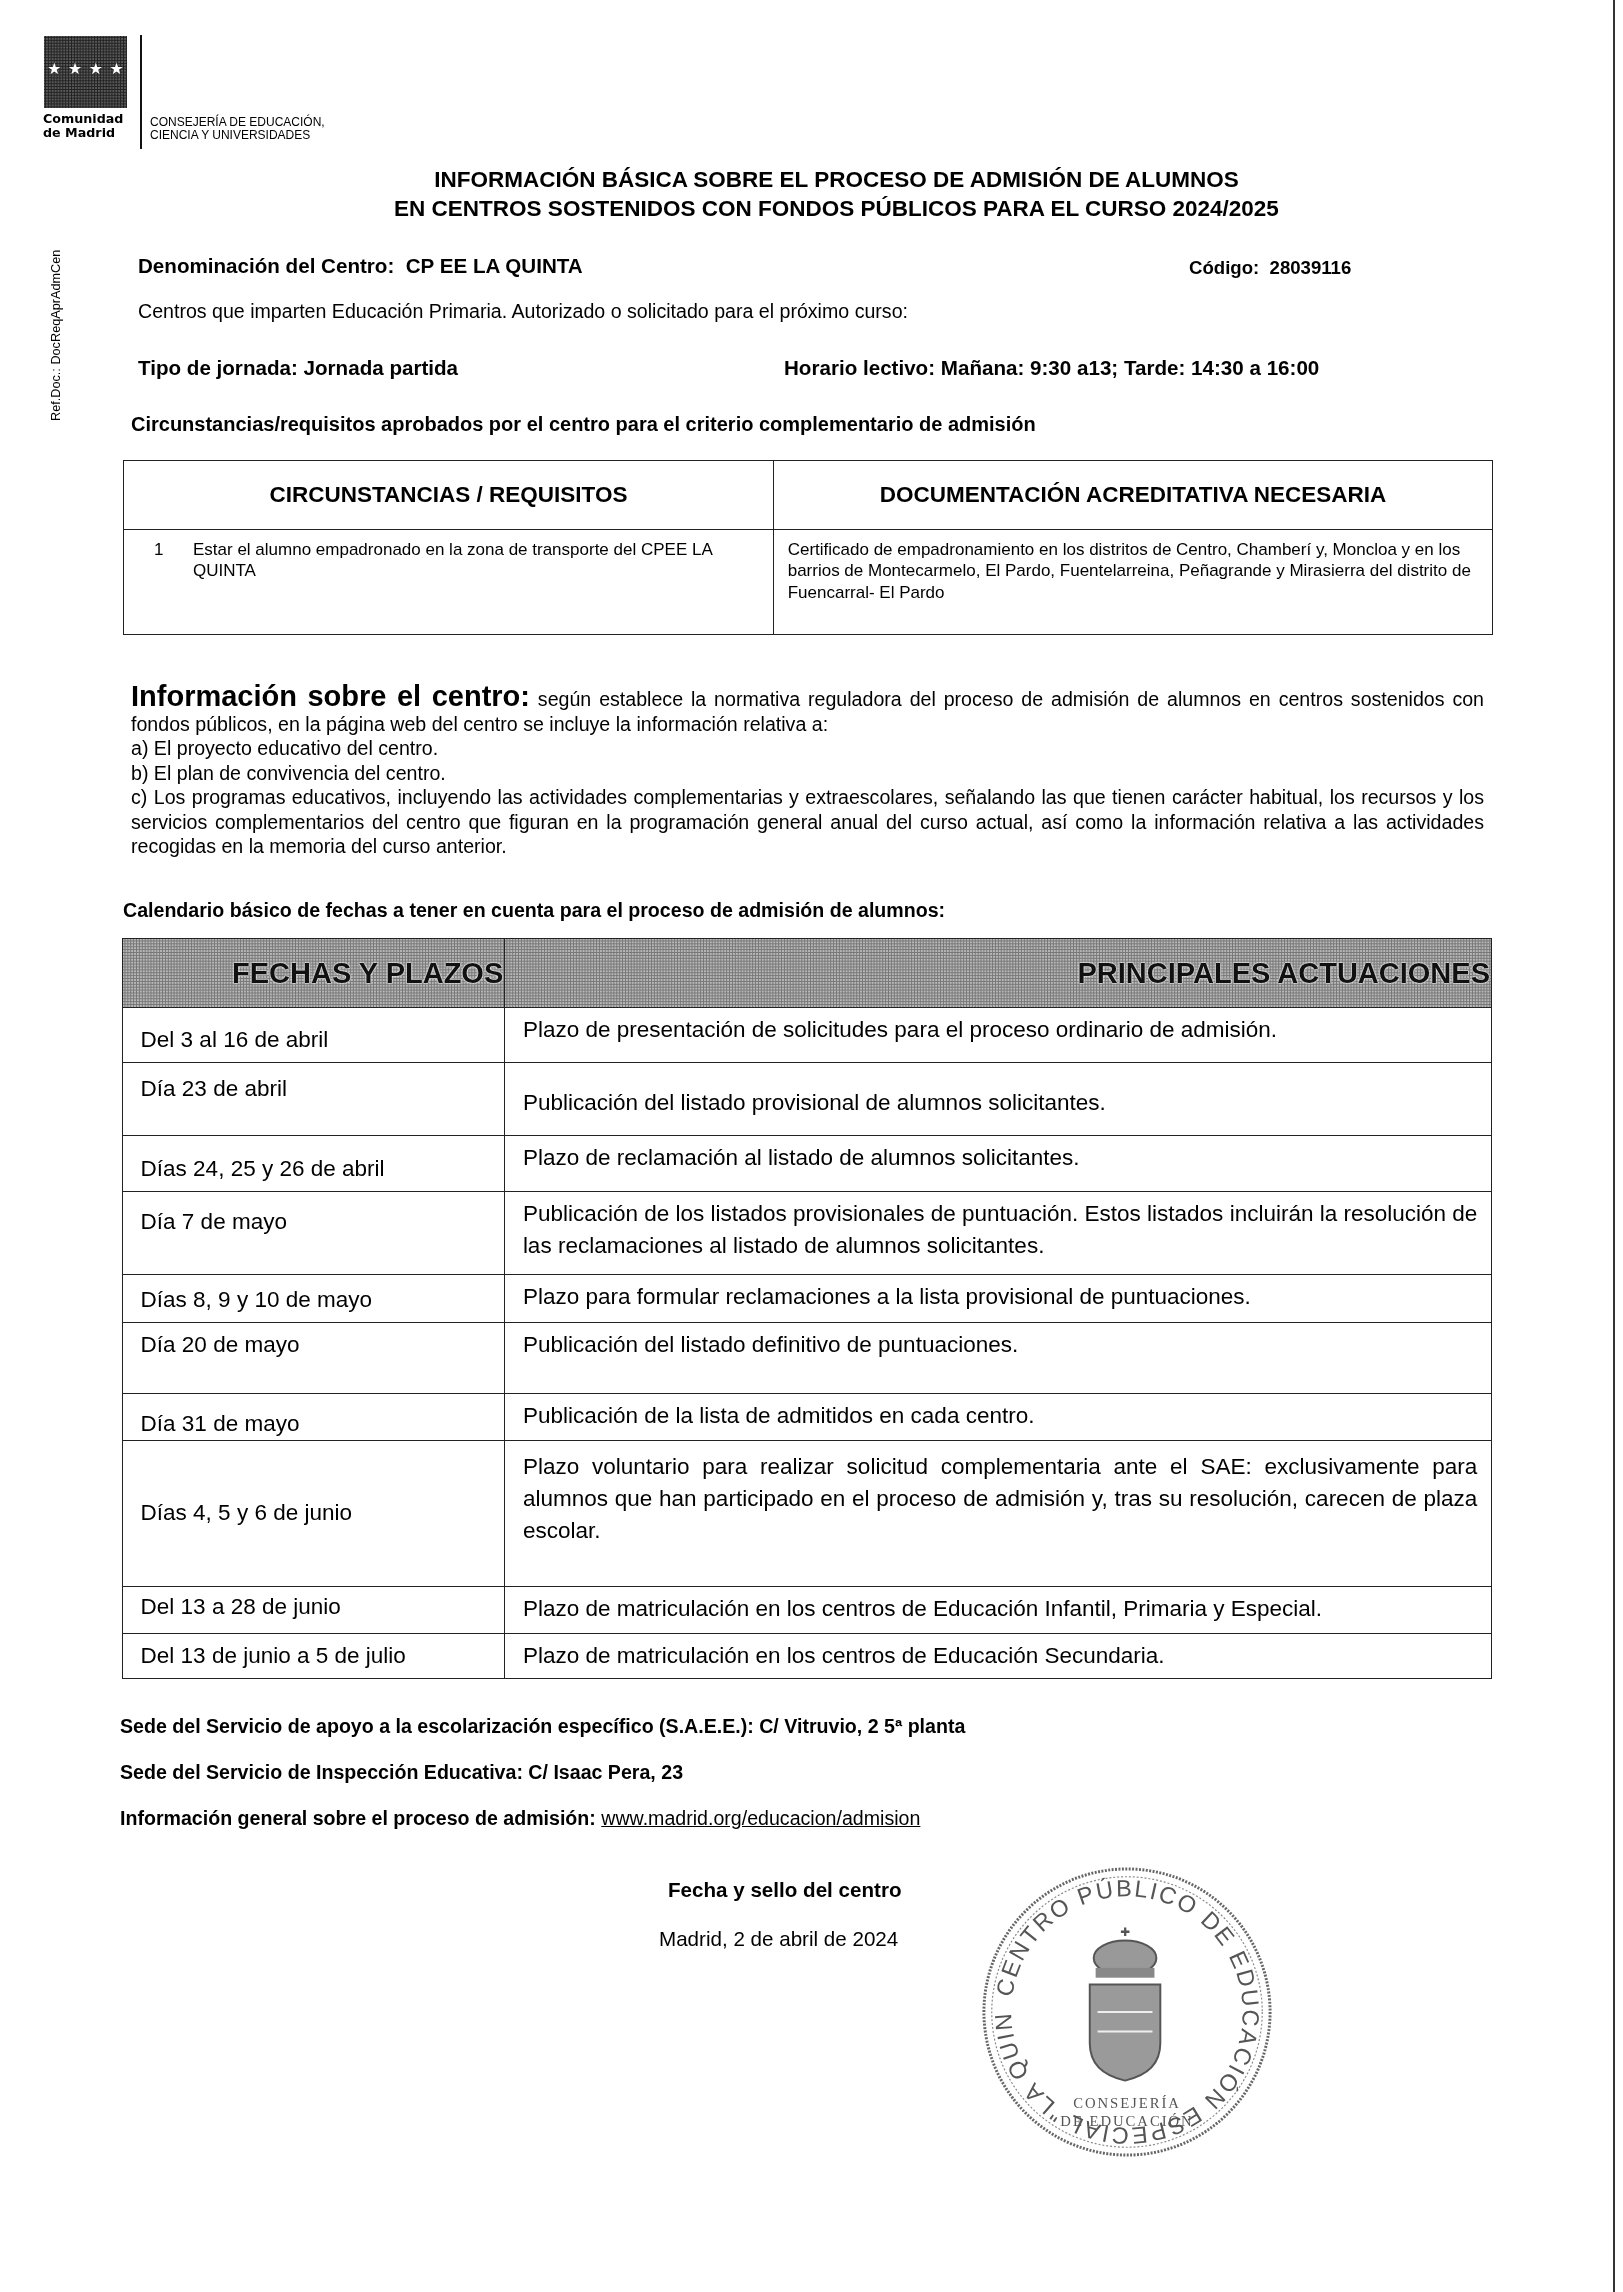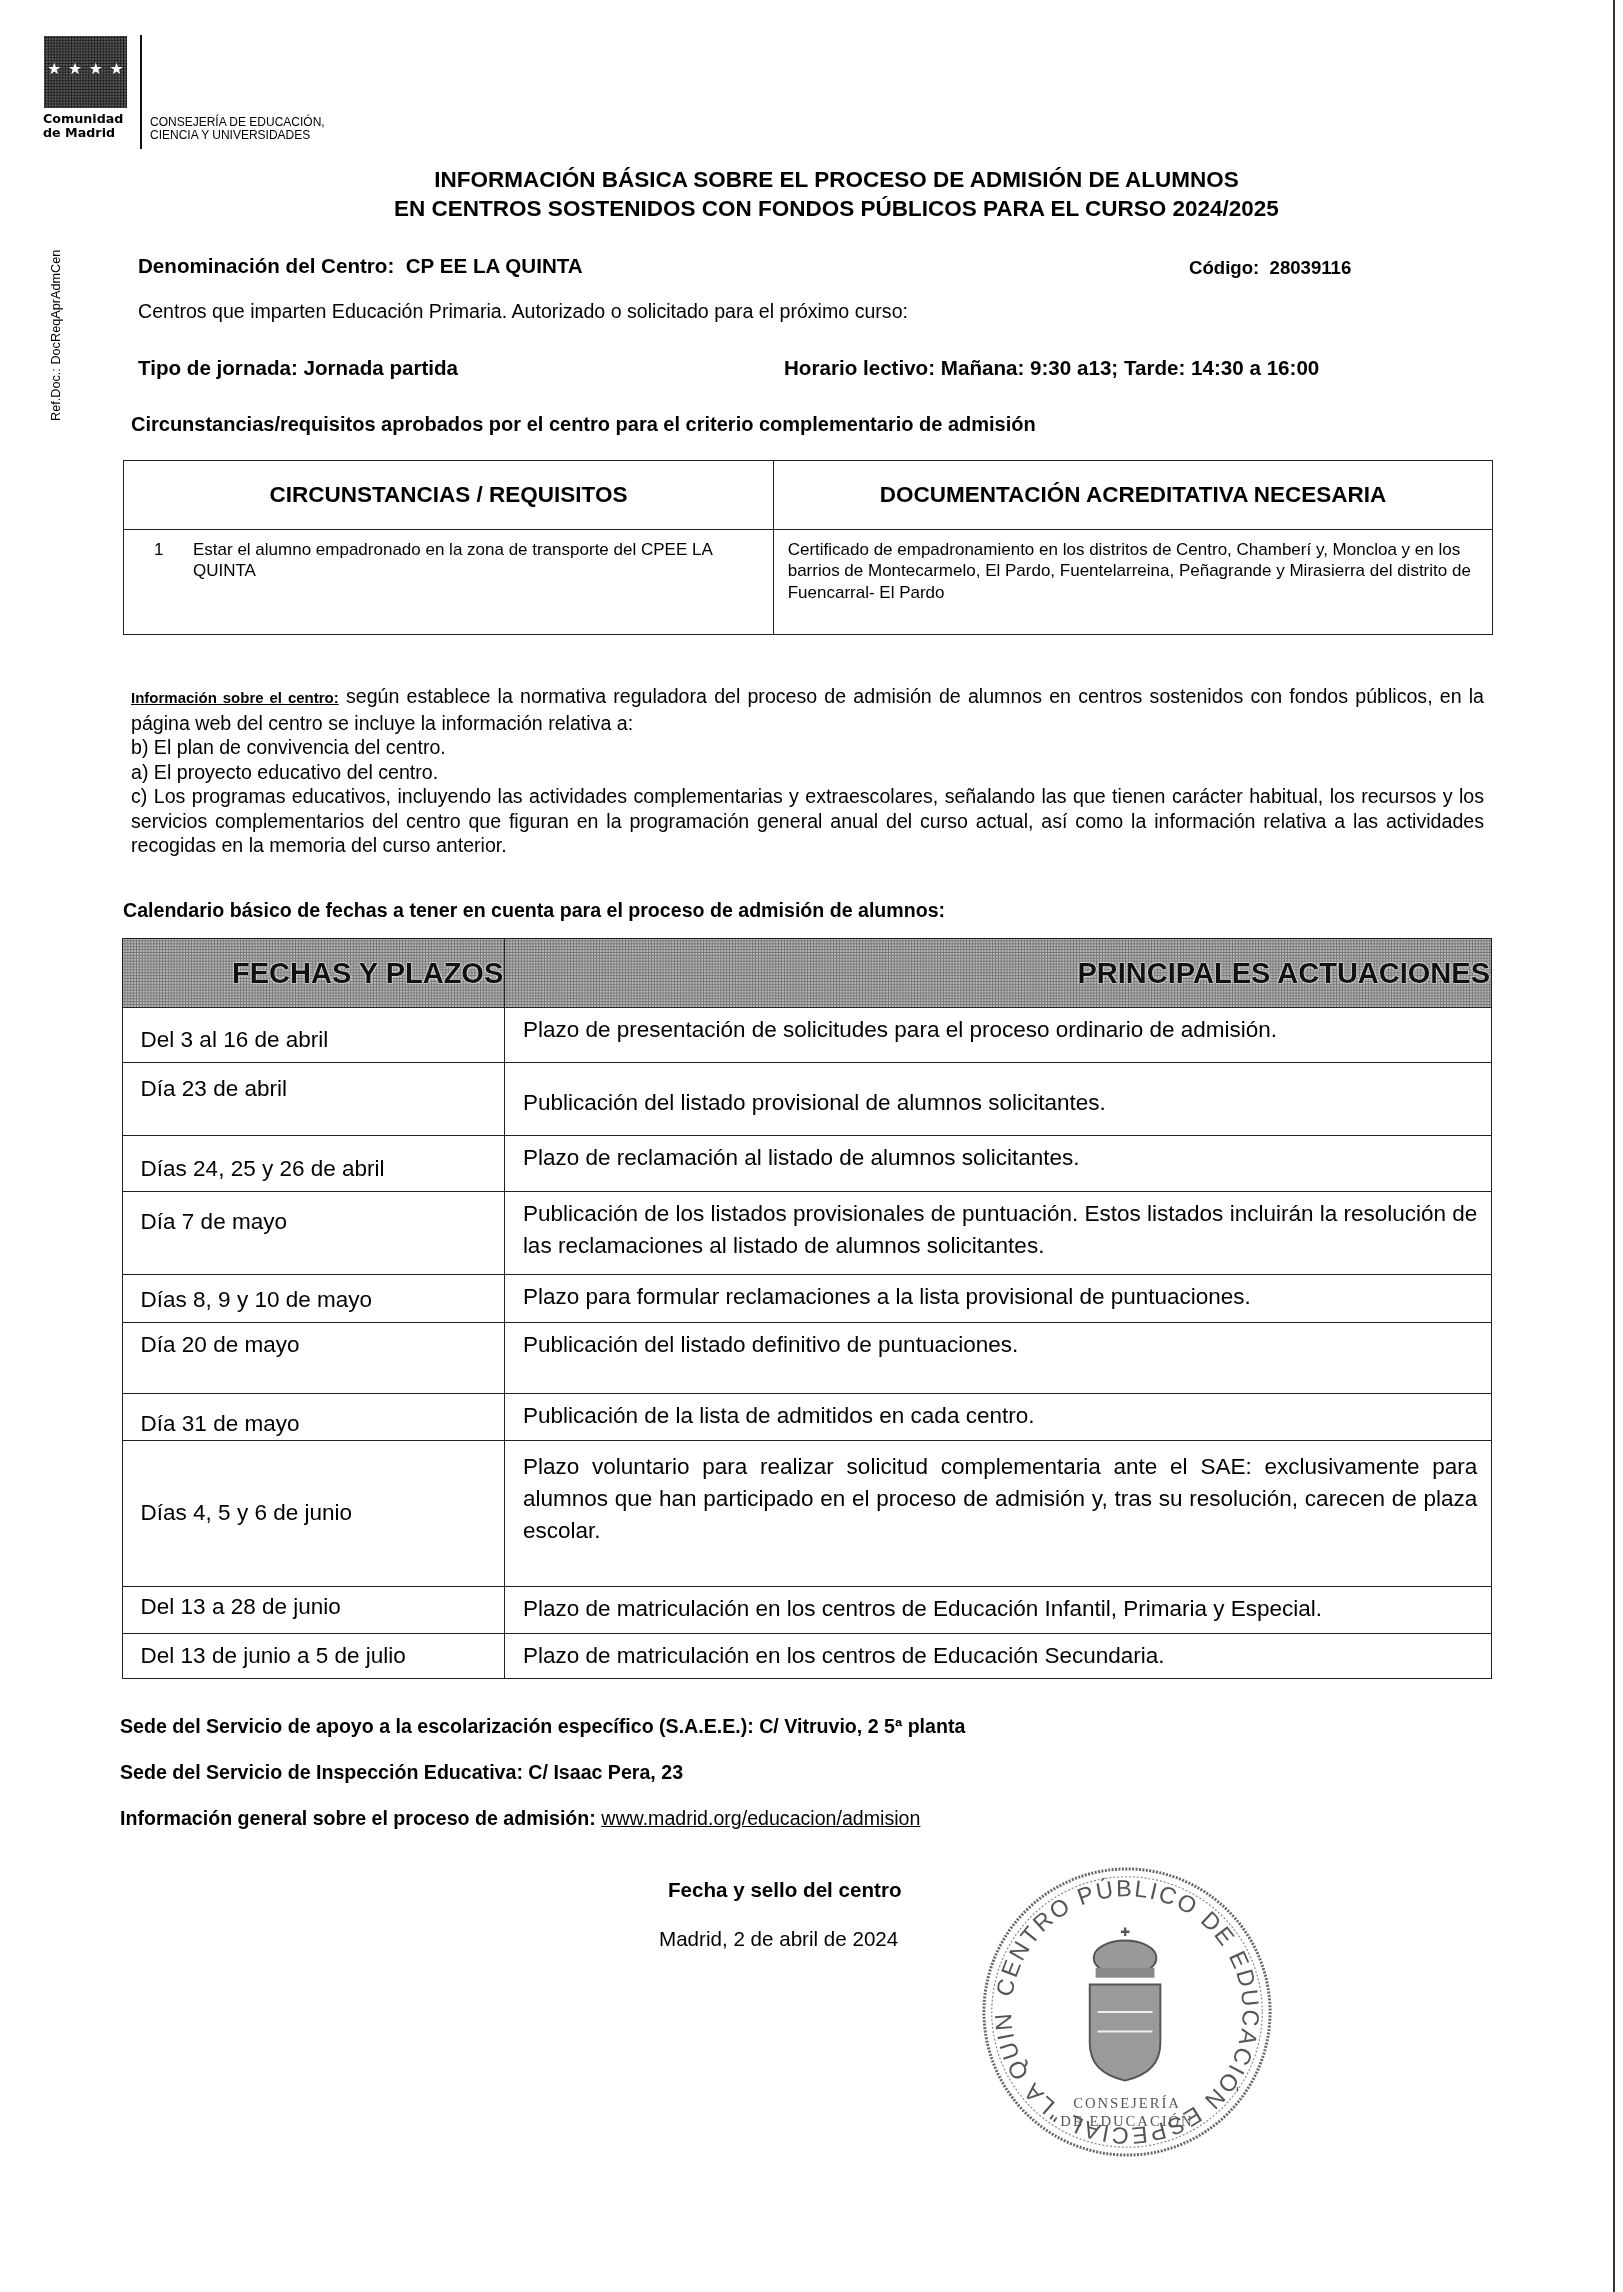--- a/index.html
+++ b/index.html
@@ -27,21 +27,21 @@
   table { border-collapse:collapse; position:absolute; }
   td, th { border:1.5px solid #222; vertical-align:top; }
 
   .req-table { left:123px; top:460px; width:1370px; }
   .req-table th { height:66px; font-size:22.5px; font-weight:bold; vertical-align:middle; text-align:center; }
   .req-table td { height:94px; font-size:17px; line-height:21.6px; padding-top:8.8px; }
   .req-num { display:inline-block; width:39px; padding-left:29px; }
   .req-text { display:inline-block; vertical-align:top; }
 
   .info-block { left:131px; top:684px; width:1353px; font-size:19.6px; line-height:24.5px; }
-  .info-block .lead { font-weight:bold; font-size:15px;text-decoration:underline; }
+  .info-block .lead { font-weight:bold; font-size:29px; }
   .justify { text-align:justify; }
 
   .cal-title { left:123px; top:899px; font-size:19.6px; font-weight:bold; }
 
   .cal-table { left:122px; top:938px; width:1370px; }
   .cal-table th { height:66px; font-size:29px; font-weight:bold; color:#111; text-align:right; vertical-align:middle;
      background:#b8b8b8; background-image: radial-gradient(#777 1px, transparent 1.3px); background-size:2.9px 2.9px;
      text-shadow: 0 0 2px #fff, 0 0 2px #fff; }
   .cal-table td { font-size:22.5px; line-height:32px; padding:3.9px 13.7px 3.9px 17.6px; }
   .cal-table td.date { width:350px; vertical-align:bottom; padding-bottom:5.9px; }
@@ -114,22 +114,22 @@
     </td>
     <td style="padding-left:13.7px; padding-right:5.9px;">Certificado de empadronamiento en los  distritos de  Centro, Chamberí y, Moncloa y en los barrios de Montecarmelo, El Pardo, Fuentelarreina, Peñagrande y Mirasierra del distrito de Fuencarral- El Pardo</td>
   </tr>
 </tbody>
   </table>
 
 <div class="abs info-block">
   <div class="justify">
     <span class="lead">Información sobre el centro:</span><span> según establece la normativa reguladora del proceso de admisión de alumnos en centros sostenidos con fondos públicos, en la página web del centro se incluye la información relativa a:</span>
   </div>
+  <div>a) El proyecto educativo del centro.</div>
   <div>b) El plan de convivencia del centro.</div>
-  <div>a) El proyecto educativo del centro.</div>
   <div class="justify">c) Los programas educativos, incluyendo las actividades complementarias y extraescolares, señalando las que tienen carácter habitual, los recursos y los servicios complementarios del centro que figuran en la programación general anual del curso actual, así como la información relativa a las actividades recogidas en la memoria del curso anterior.</div>
 </div>
 
 <div class="abs cal-title">Calendario básico de fechas a tener en cuenta para el proceso de admisión de alumnos:</div>
 
 <table class="cal-table">
   <tbody>
       <tr>
     <th>FECHAS Y PLAZOS</th>
     <th>PRINCIPALES ACTUACIONES</th>

